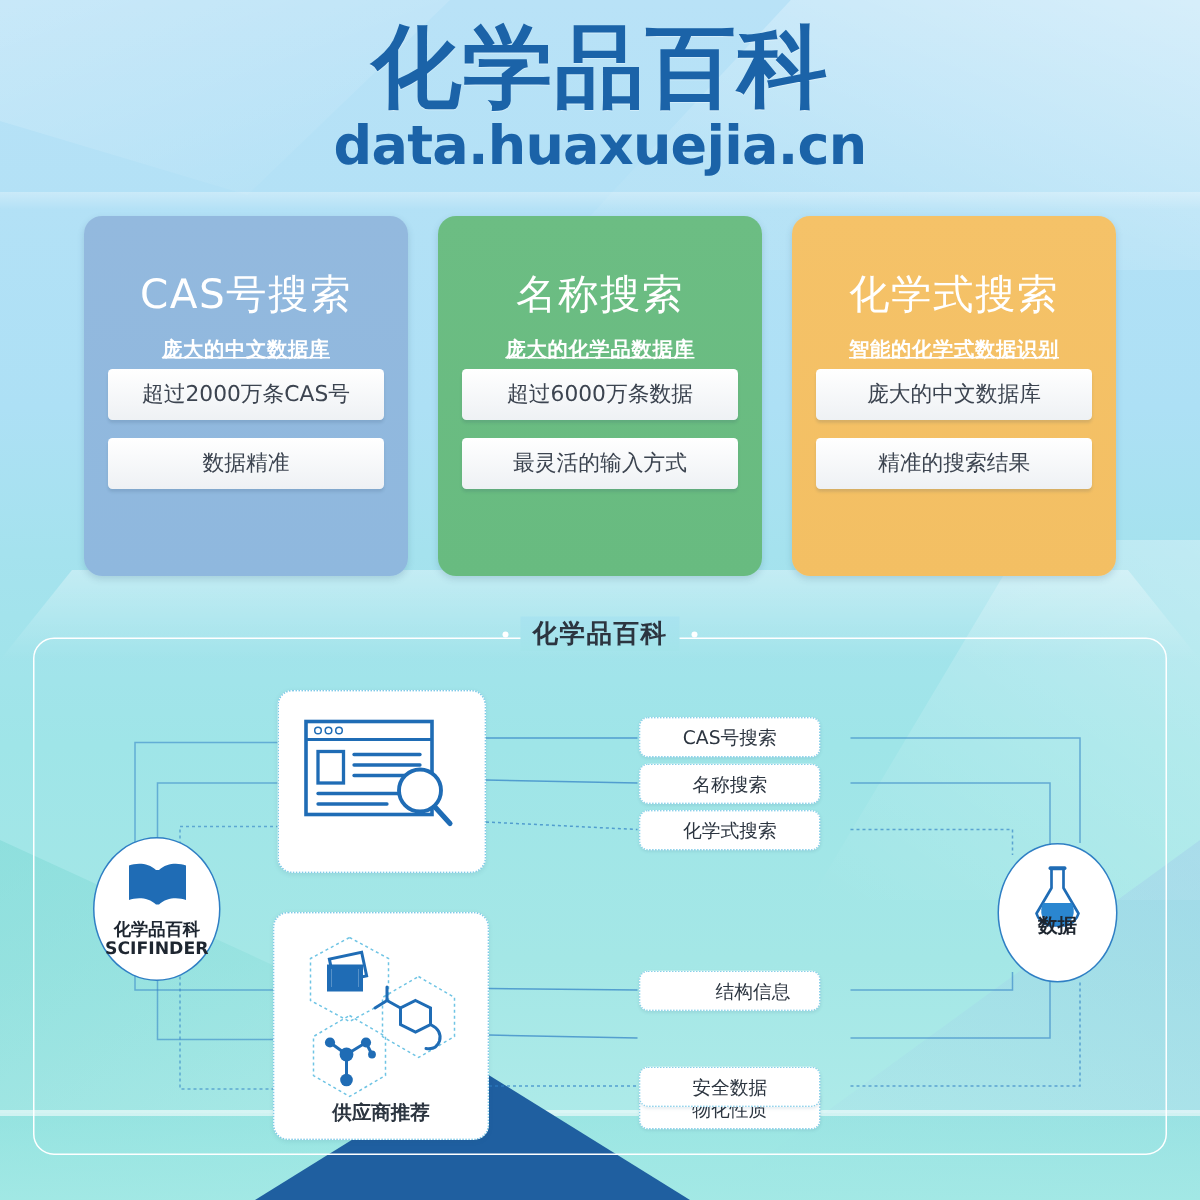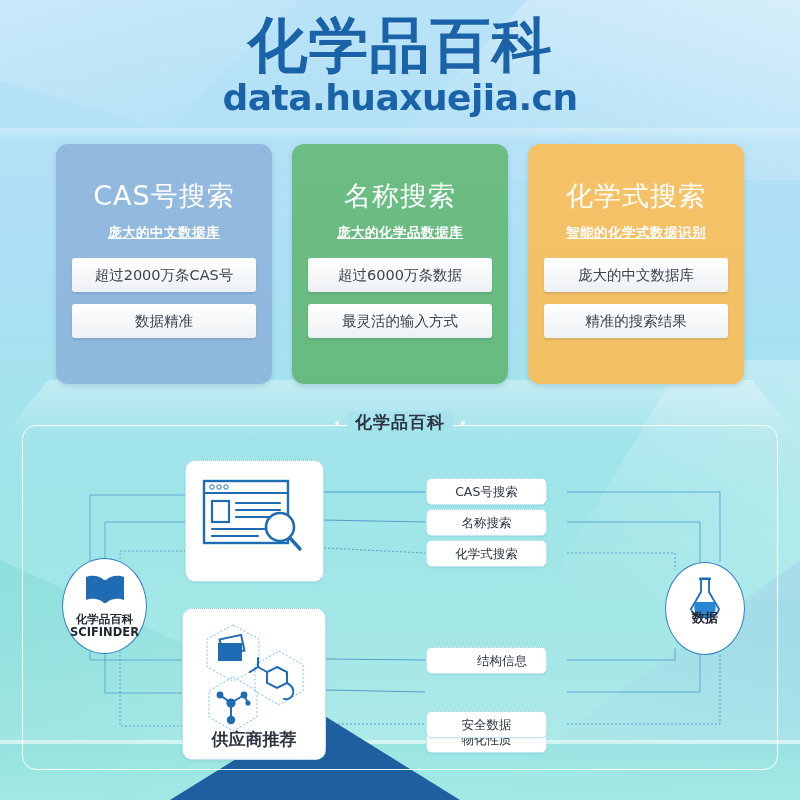--- a/index.html
+++ b/index.html
@@ -126,21 +126,21 @@
     letter-spacing: 1px;
   }
   .card-sub {
     margin-top: 10px;
     font-size: 13.5px;
     color: #ffffff;
     font-weight: bold;
     letter-spacing: 0.5px;
     text-decoration: underline;
   }
-  .card-pills { margin-top: 16px; padding: 0 16px; }
+  .card-pills { margin-top: 4px; padding: 0 16px; }
   .pill {
     height: 34px;
     line-height: 34px;
     margin-bottom: 12px;
     border-radius: 3px;
     background: linear-gradient(180deg, #ffffff 0%, #eef1f4 100%);
     color: #3c4450;
     font-size: 14.5px;
     box-shadow: 0 2px 2px rgba(40,70,100,0.14);
   }
@@ -182,21 +182,21 @@
     border-radius: 10px;
     border: 1px dotted #7ec9e8;
     box-shadow: 0 1px 3px rgba(40,90,120,0.10);
   }
   .panel-search { left: 185px; top: 460px; width: 139px; height: 122px; }
   .panel-supply { left: 182px; top: 608px; width: 144px; height: 152px; }
   .panel-caption {
     position: absolute;
     bottom: 8px; left: 0; width: 100%;
     text-align: center;
-    font-size: 17px;
+    font-size: 13px;
     font-weight: bold;
     color: #2c3540;
   }
 
   
   .circle {
     position: absolute;
     background: #ffffff;
     border: 1.5px solid #2f7fc4;
     border-radius: 50%;

